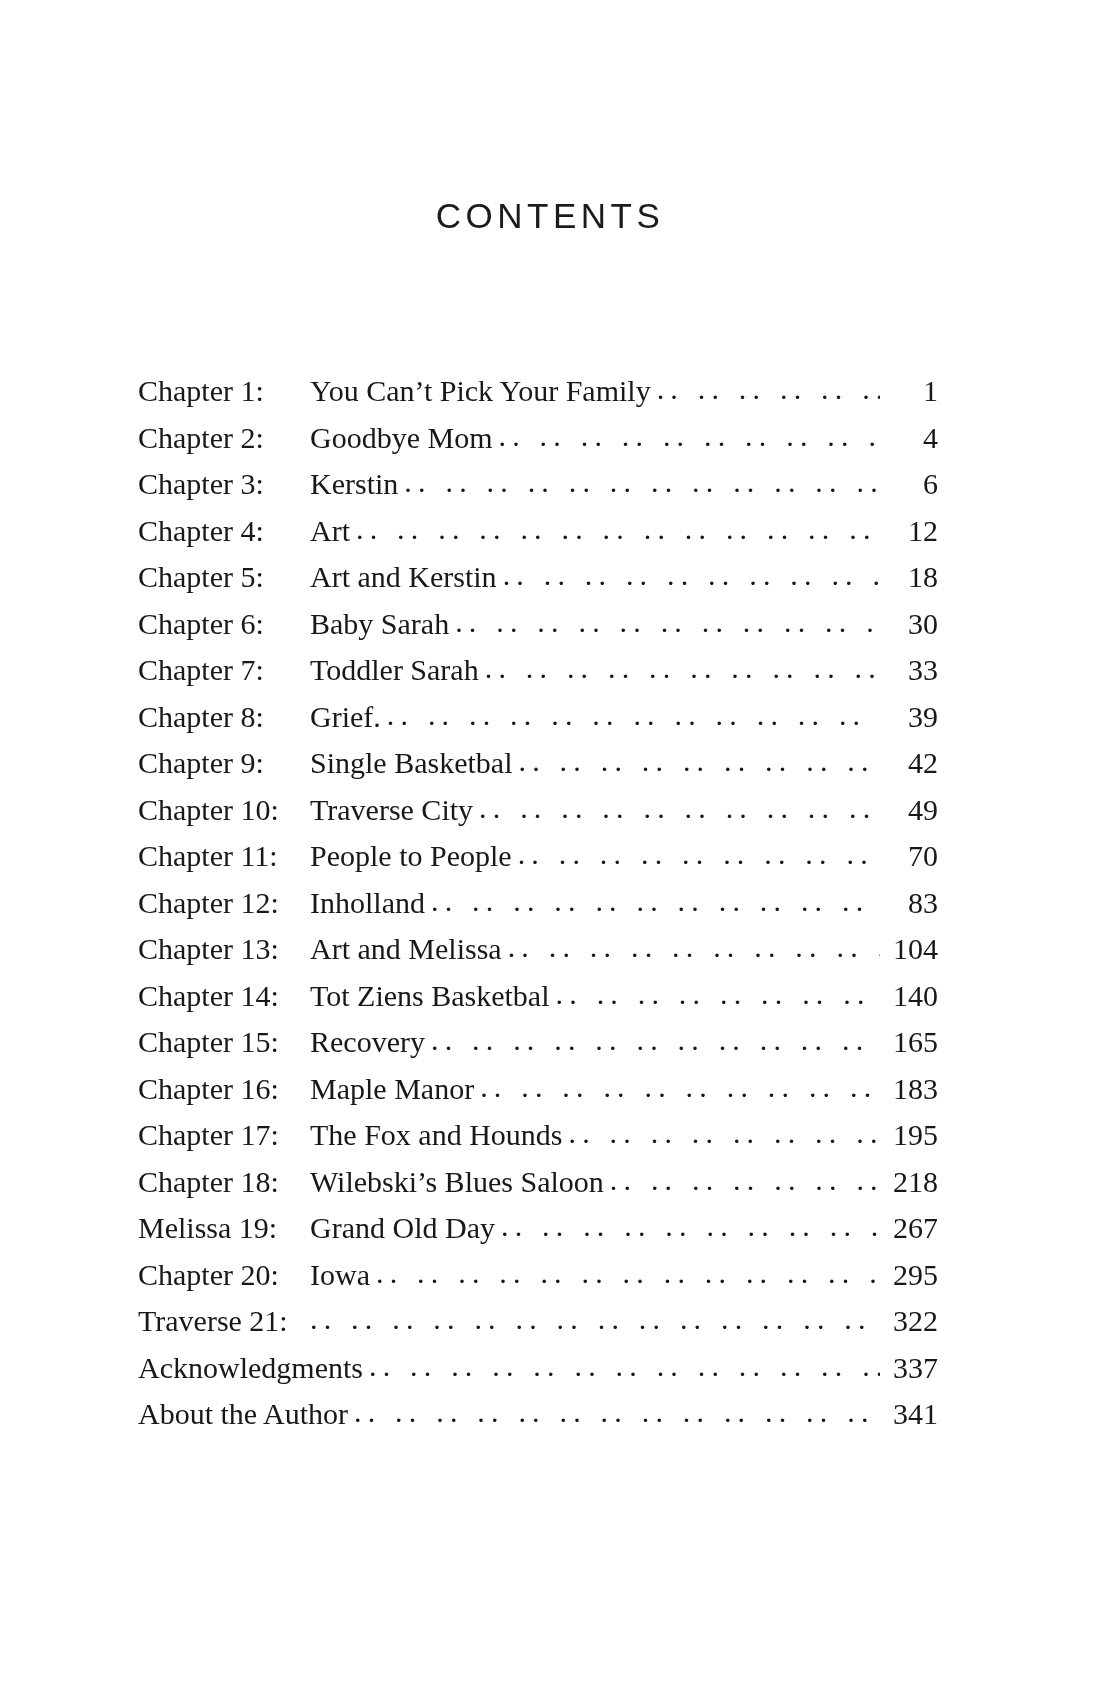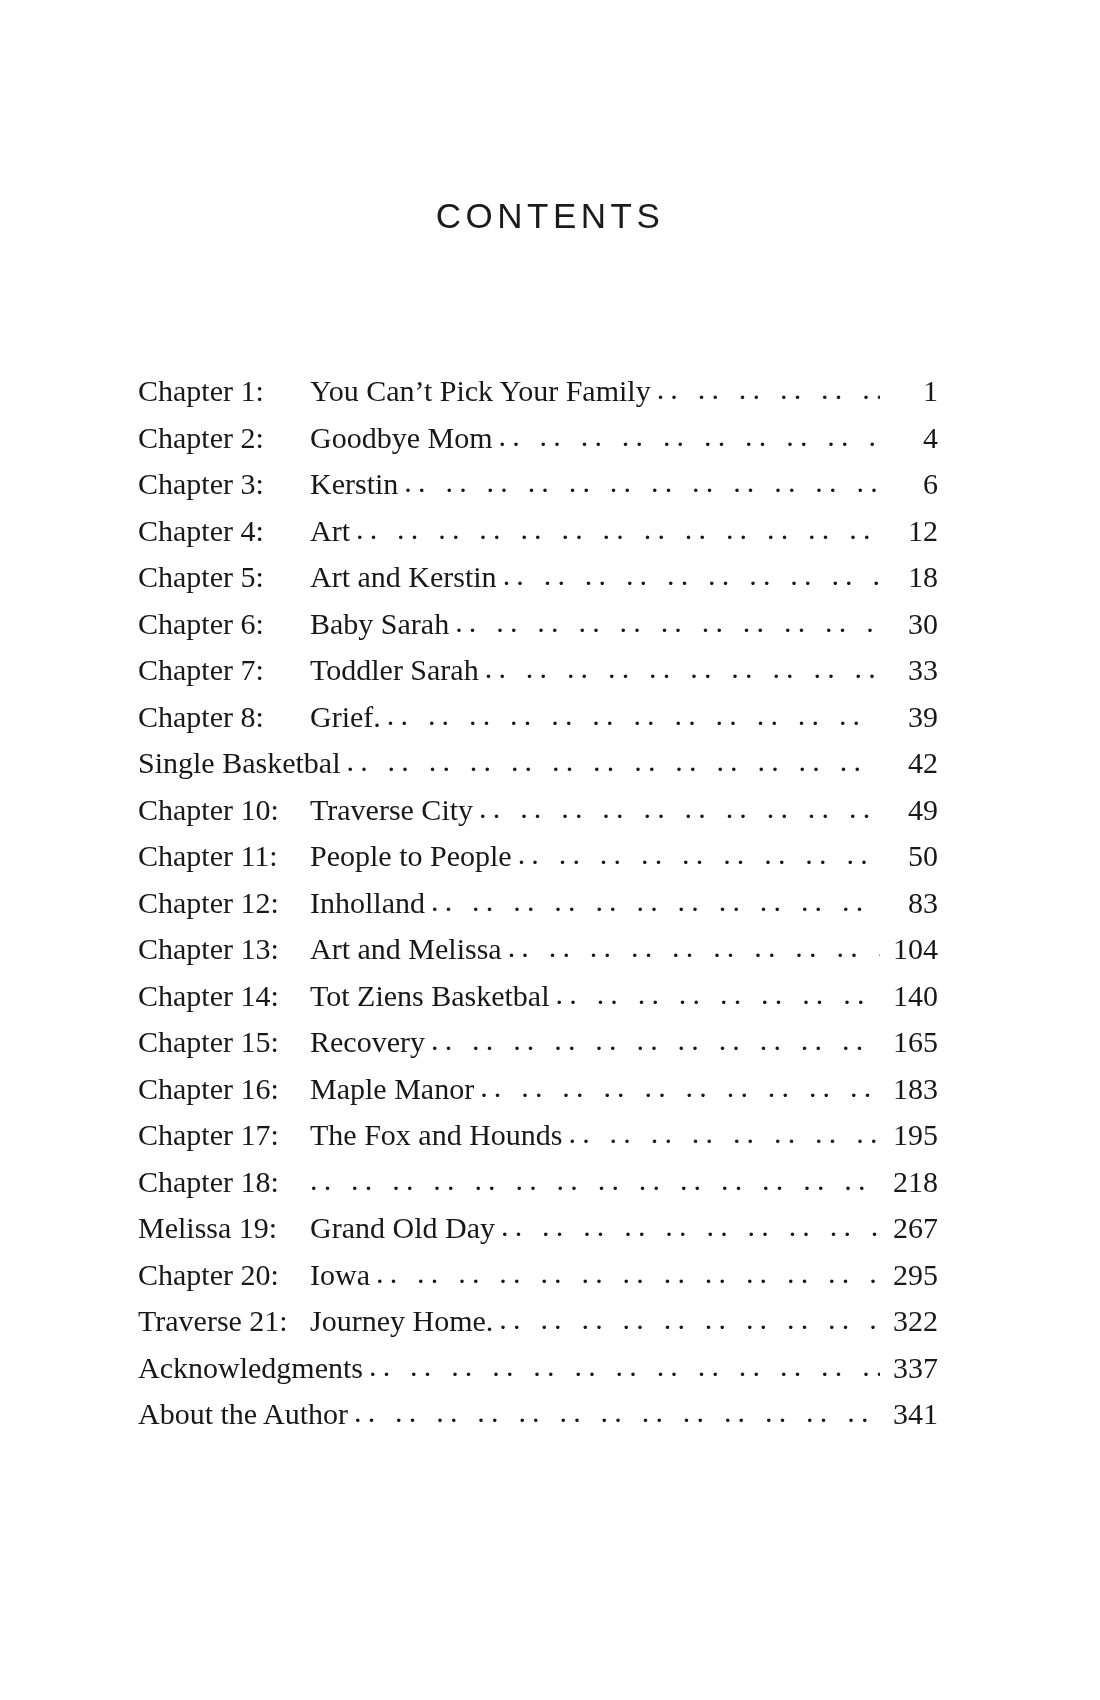--- a/index.html
+++ b/index.html
@@ -124,35 +124,36 @@
         <span class="leader">.. .. .. .. .. .. .. .. .. .. .. .. .. .. .. .. .. .. .. .. .. .. .. .. ..</span>
         <span class="page-num">33</span>
       </div>
       <div class="toc-row">
         <span class="chap">Chapter 8:</span>
         <span class="title">Grief.</span>
         <span class="leader">.. .. .. .. .. .. .. .. .. .. .. .. .. .. .. .. .. .. .. .. .. .. .. .. ..</span>
         <span class="page-num">39</span>
       </div>
       <div class="toc-row">
+        <span class="chap">Chapter 9:</span>
         <span class="title">Single Basketbal</span>
         <span class="leader">.. .. .. .. .. .. .. .. .. .. .. .. .. .. .. .. .. .. .. .. .. .. .. .. ..</span>
         <span class="page-num">42</span>
       </div>
       <div class="toc-row">
         <span class="chap">Chapter 10:</span>
         <span class="title">Traverse City</span>
         <span class="leader">.. .. .. .. .. .. .. .. .. .. .. .. .. .. .. .. .. .. .. .. .. .. .. .. ..</span>
         <span class="page-num">49</span>
       </div>
       <div class="toc-row">
         <span class="chap">Chapter 11:</span>
         <span class="title">People to People</span>
         <span class="leader">.. .. .. .. .. .. .. .. .. .. .. .. .. .. .. .. .. .. .. .. .. .. .. .. ..</span>
-        <span class="page-num">50</span>
+        <span class="page-num">70</span>
       </div>
       <div class="toc-row">
         <span class="chap">Chapter 12:</span>
         <span class="title">Inholland</span>
         <span class="leader">.. .. .. .. .. .. .. .. .. .. .. .. .. .. .. .. .. .. .. .. .. .. .. .. ..</span>
         <span class="page-num">83</span>
       </div>
       <div class="toc-row">
         <span class="chap">Chapter 13:</span>
         <span class="title">Art and Melissa</span>
@@ -178,38 +179,38 @@
         <span class="page-num">183</span>
       </div>
       <div class="toc-row">
         <span class="chap">Chapter 17:</span>
         <span class="title">The Fox and Hounds</span>
         <span class="leader">.. .. .. .. .. .. .. .. .. .. .. .. .. .. .. .. .. .. .. .. .. .. .. .. ..</span>
         <span class="page-num">195</span>
       </div>
       <div class="toc-row">
         <span class="chap">Chapter 18:</span>
+        <span class="title">Wilebski’s Blues Saloon</span>
         <span class="leader">.. .. .. .. .. .. .. .. .. .. .. .. .. .. .. .. .. .. .. .. .. .. .. .. ..</span>
         <span class="page-num">218</span>
       </div>
       <div class="toc-row">
         <span class="chap">Melissa 19:</span>
         <span class="title">Grand Old Day</span>
         <span class="leader">.. .. .. .. .. .. .. .. .. .. .. .. .. .. .. .. .. .. .. .. .. .. .. .. ..</span>
         <span class="page-num">267</span>
       </div>
       <div class="toc-row">
         <span class="chap">Chapter 20:</span>
         <span class="title">Iowa</span>
         <span class="leader">.. .. .. .. .. .. .. .. .. .. .. .. .. .. .. .. .. .. .. .. .. .. .. .. ..</span>
         <span class="page-num">295</span>
       </div>
       <div class="toc-row">
         <span class="chap">Traverse 21:</span>
-        <span class="title">Journey Home.</span>
         <span class="leader">.. .. .. .. .. .. .. .. .. .. .. .. .. .. .. .. .. .. .. .. .. .. .. .. ..</span>
         <span class="page-num">322</span>
       </div>
       <div class="toc-row full">
         <span class="title">Acknowledgments</span>
         <span class="leader">.. .. .. .. .. .. .. .. .. .. .. .. .. .. .. .. .. .. .. .. .. .. .. .. ..</span>
         <span class="page-num">337</span>
       </div>
       <div class="toc-row full">
         <span class="title">About the Author</span>

